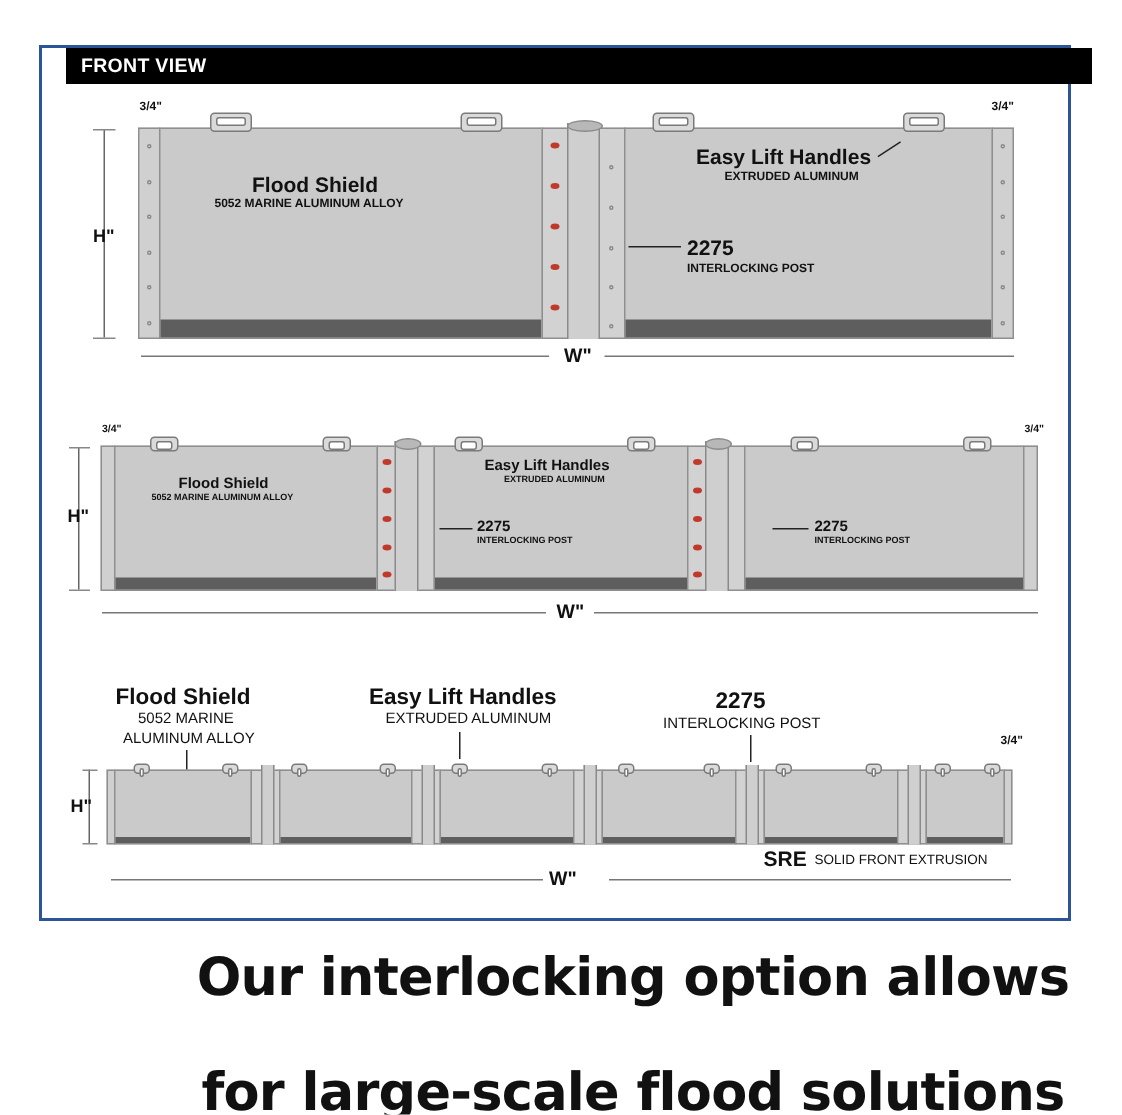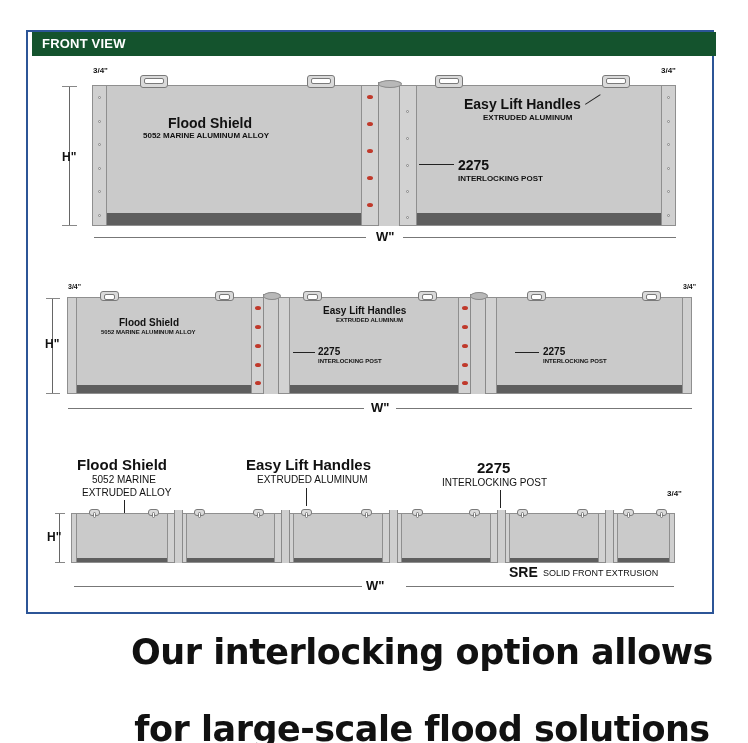--- a/index.html
+++ b/index.html
@@ -1,18 +1,18 @@
 <!DOCTYPE html>
 <html><head>
 <meta charset="utf-8">
 <style>
   html,body{margin:0;padding:0;background:#ffffff;}
   body{width:748px;height:743px;position:relative;overflow:hidden;font-family:"Liberation Sans",sans-serif;}
   .frame{position:absolute;left:26px;top:30px;width:688px;height:584px;border:2px solid #2c5597;box-sizing:border-box;background:#fff;}
-  .header{position:absolute;left:4px;top:0;width:100%;height:24px;background:#14532d;}
+  .header{position:absolute;left:16px;top:0;width:100%;height:24px;background:#000000;}
   .header-title{position:absolute;left:10px;top:4px;color:#fff;font-weight:bold;font-size:13px;letter-spacing:0.2px;}
   .panel{position:absolute;background:#cacaca;border:1px solid #8f8f8f;box-sizing:border-box;}
   .rubber{position:absolute;left:0;right:0;bottom:0;background:#5e5e5e;}
   .post{position:absolute;background:#d2d2d2;border:1px solid #8f8f8f;box-sizing:border-box;}
   .post .tube{position:absolute;top:-4px;bottom:-1px;background:#cfcfcf;border-left:1px solid #8a8a8a;border-right:1px solid #8a8a8a;}
   .post .cap{position:absolute;top:-6px;height:6px;background:#b8b8b8;border:1px solid #8a8a8a;border-radius:50%;}
   .dot{position:absolute;width:3px;height:3px;border-radius:50%;border:1px solid #888;background:#e6e6e6;box-sizing:border-box;}
   .rdot{position:absolute;width:6px;height:4px;border-radius:50%;background:#c0392b;}
   .handle{position:absolute;height:13px;border:1.5px solid #7a7a7a;border-radius:3px;background:#dadada;box-sizing:border-box;}
   .handle::after{content:"";position:absolute;left:3px;right:3px;top:2px;height:4px;border:1px solid #7a7a7a;border-radius:2px;background:#fff;}
@@ -155,21 +155,21 @@
   <div class="tick-h" style="left:46px;top:393px;width:14px;"></div>
   <span class="lbl b" style="left:45px;top:337px;font-size:12px;">H"</span>
   <div class="dim-h" style="left:68px;top:408px;width:296px;"></div>
   <div class="dim-h" style="left:396px;top:408px;width:296px;"></div>
   <span class="lbl b" style="left:371px;top:400px;font-size:13px;">W"</span>
 </div>
 
 <div>
   <span class="lbl b" style="left:77px;top:456px;font-size:15px;">Flood Shield</span>
   <span class="lbl" style="left:92px;top:474px;font-size:10px;">5052 MARINE</span>
-  <span class="lbl" style="left:82px;top:487px;font-size:10px;">EXTRUDED ALLOY</span>
+  <span class="lbl" style="left:82px;top:487px;font-size:10px;">ALUMINUM ALLOY</span>
   <div class="dim-v" style="left:124px;top:500px;height:24px;border-left-color:#222;"></div>
   <span class="lbl b" style="left:246px;top:456px;font-size:15px;">Easy Lift Handles</span>
   <span class="lbl" style="left:257px;top:474px;font-size:10px;">EXTRUDED ALUMINUM</span>
   <div class="dim-v" style="left:306px;top:488px;height:18px;border-left-color:#222;"></div>
   <span class="lbl b" style="left:477px;top:459px;font-size:15px;">2275</span>
   <span class="lbl" style="left:442px;top:477px;font-size:10px;">INTERLOCKING POST</span>
   <div class="dim-v" style="left:500px;top:490px;height:18px;border-left-color:#222;"></div>
   <span class="lbl b" style="left:667px;top:489px;font-size:8px;">3/4"</span>
 
   <div class="panel" style="left:71px;top:513px;width:6px;height:50px;background:#d0d0d0;"></div>

